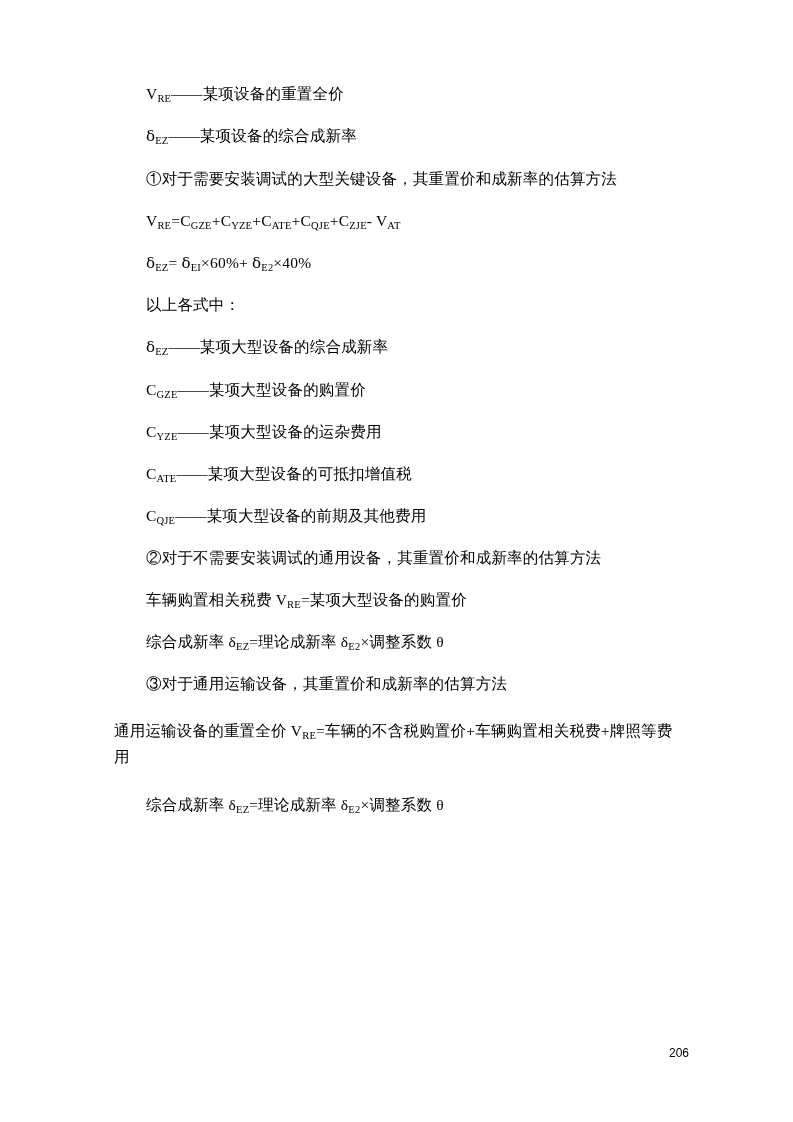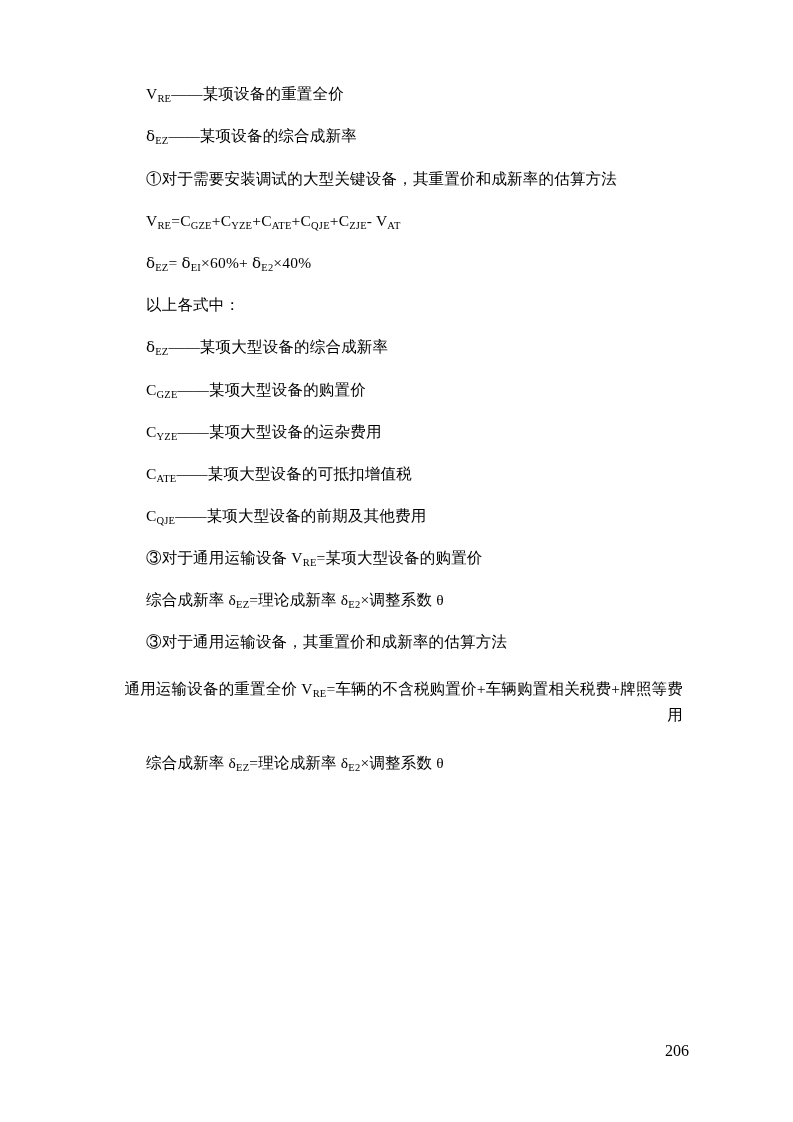--- a/index.html
+++ b/index.html
@@ -24,38 +24,37 @@
   .line {
     font-size: 15.5px;
     line-height: 1.0;
     margin: 0 0 26.5px 0;
     white-space: normal;
     letter-spacing: 0.2px;
   }
   .line.wrap {
     margin-left: -32px;
     line-height: 1.72;
-    text-align: right;
   }
   sub {
     font-size: 10.5px;
     vertical-align: baseline;
     position: relative;
     top: 3px;
   }
   .delta {
     font-family: "DejaVu Serif", serif;
     font-size: 15px;
   }
   .page-number {
     position: absolute;
     right: 104px;
     bottom: 62px;
-    font-size: 16px;
-    font-family: Liberation Serif, serif;
+    font-size: 12px;
+    font-family: Liberation Sans, sans-serif;
   }
 </style>
 </head>
 <body>
 
 <div class="page">
 
   <p class="line">
     <span>V</span><sub>RE</sub><span>——某项设备的重置全价</span>
   </p>
@@ -94,23 +93,24 @@
   </p>
 
   <p class="line">
     <span>C</span><sub>QJE</sub><span>——某项大型设备的前期及其他费用</span>
   </p>
 
 
 
 
 
+  <p class="line">②对于不需要安装调试的通用设备，其重置价和成新率的估算方法</p>
 
   <p class="line">
-    <span>③对于通用运输设备 V</span><sub>RE</sub><span>=某项大型设备的购置价</span>
+    <span>车辆购置相关税费 V</span><sub>RE</sub><span>=某项大型设备的购置价</span>
   </p>
 
   <p class="line">
     <span>综合成新率 δ</span><sub>EZ</sub><span>=理论成新率 δ</span><sub>E2</sub><span>×调整系数 θ</span>
   </p>
 
   <p class="line">③对于通用运输设备，其重置价和成新率的估算方法</p>
 
   <p class="line wrap">
     <span>通用运输设备的重置全价 V</span><sub>RE</sub><span>=车辆的不含税购置价+车辆购置相关税费+牌照等费用</span>

